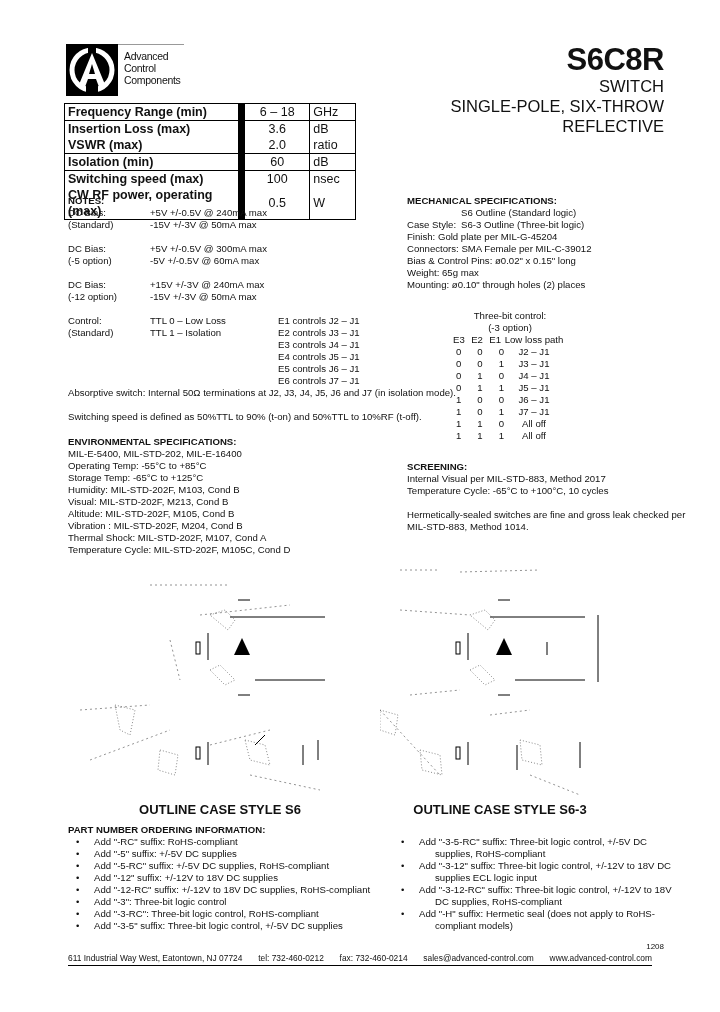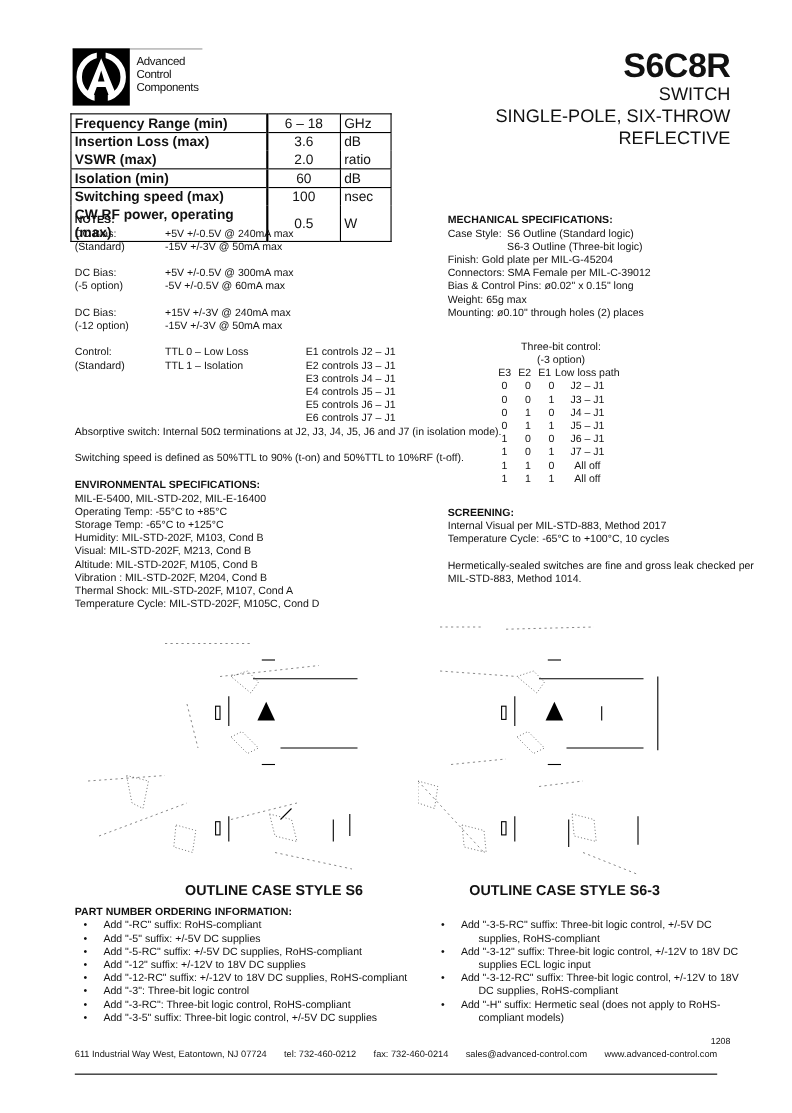--- a/index.html
+++ b/index.html
@@ -10,21 +10,21 @@
   .logo-mark { position: absolute; left: 0; top: 0; width: 52px; height: 52px; background: #000; }
   .logo-text { position: absolute; left: 58px; top: 6px; font-size: 10.5px; line-height: 12px; font-weight: normal; letter-spacing: -0.3px; }
   .logo-rule { position: absolute; left: 0; top: 0; width: 118px; height: 1px; background: #999; }
 
   .title-block { right: 56px; top: 44px; text-align: right; }
   .part-no { font-size: 31px; font-weight: bold; line-height: 32px; letter-spacing: -0.5px; }
   .subtitle { font-size: 16.5px; line-height: 20px; }
 
   .spec-table { left: 64px; top: 103px; width: 292px; border: 1px solid #000; border-collapse: collapse; font-size: 12.5px; }
   .spec-table td { padding: 0 3px; height: 16px; line-height: 16px; }
-  .spec-table td.lbl { font-weight: bold; width: 178px; border-right: 2px solid #000000; }
+  .spec-table td.lbl { font-weight: bold; width: 178px; border-right: 7px solid #000000; }
   .spec-table td.val { text-align: center; width: 62px; border-right: 1px solid #000; }
   .spec-table td.unit { width: 40px; }
   .spec-table tr.sep td { border-bottom: 1px solid #000; }
 
   .sm { font-size: 9.6px; line-height: 12px; }
   .hdr { font-weight: bold; }
   .notes { left: 68px; top: 195px; width: 400px; }
   .notes .row { display: flex; }
   .notes .c1 { width: 82px; }
   .notes .c2 { width: 128px; }
@@ -33,31 +33,31 @@
   .mech { left: 407px; top: 195px; width: 290px; }
   .threebit { left: 450px; top: 310px; width: 120px; text-align: center; }
   .threebit .trow { display: flex; justify-content: center; }
   .threebit .bits { width: 48px; display: flex; justify-content: space-between; }
   .threebit .path { width: 60px; text-align: center; }
 
   .env { left: 68px; top: 436px; width: 320px; }
   .scr { left: 407px; top: 461px; width: 280px; }
 
   .drawing { position: absolute; border: none; }
-  .drawing-label { position: absolute; font-weight: bold; font-size: 13px; text-align: right; }
+  .drawing-label { position: absolute; font-weight: bold; font-size: 13px; text-align: center; }
 
   .ordering { left: 68px; top: 824px; width: 320px; }
   .ordering ul, .ordering2 ul { list-style: none; margin: 0; padding: 0; }
   .ordering li, .ordering2 li { position: relative; padding-left: 26px; }
   .ordering li::before, .ordering2 li::before { content: "•"; position: absolute; left: 8px; }
   .ordering2 { left: 393px; top: 836px; width: 290px; }
   .ordering2 li .cont { display: block; padding-left: 16px; }
 
   .page-code { right: 56px; top: 942px; font-size: 8px; }
-  .footer { left: 68px; top: 953px; width: 584px; font-size: 8.4px; white-space: nowrap; border-bottom: 1px solid #000; padding-bottom: 13px; display: flex; justify-content: space-between; text-align: center; }
+  .footer { left: 68px; top: 953px; width: 584px; font-size: 8.4px; white-space: nowrap; border-bottom: 1px solid #000; padding-bottom: 2px; display: flex; justify-content: space-between; text-align: center; }
 </style>
 </head>
 <body>
 
 <div class="abs logo">
   <div class="logo-rule"></div>
   <div class="logo-mark">
     <svg width="52" height="52" viewBox="0 0 52 52">
       <circle cx="26" cy="26" r="20" fill="none" stroke="#fff" stroke-width="5"></circle>
       <rect x="22" y="2" width="8" height="8" fill="#000"></rect>
@@ -169,21 +169,21 @@
     </div>
   </div>
   <div style="white-space:nowrap;">Absorptive switch: Internal 50Ω terminations at J2, J3, J4, J5, J6 and J7 (in isolation mode).</div>
   <div class="gap"></div>
   <div style="white-space:nowrap;">Switching speed is defined as 50%TTL to 90% (t-on) and 50%TTL to 10%RF (t-off).</div>
 </div>
 
 <div class="abs mech sm">
   <div class="hdr">MECHANICAL SPECIFICATIONS:</div>
   <div style="display:flex;">
-    <div style="width:54px;">Case Style:</div>
+    <div style="width:54px;margin-top:12px;">Case Style:</div>
     <div>
         <div>S6 Outline (Standard logic)</div>
         <div>S6-3 Outline (Three-bit logic)</div>
       </div>
   </div>
   <div>Finish: Gold plate per MIL-G-45204</div>
   <div>Connectors: SMA Female per MIL-C-39012</div>
   <div>Bias &amp; Control Pins: ø0.02" x 0.15" long</div>
   <div>Weight: 65g max</div>
   <div>Mounting: ø0.10" through holes (2) places</div>

